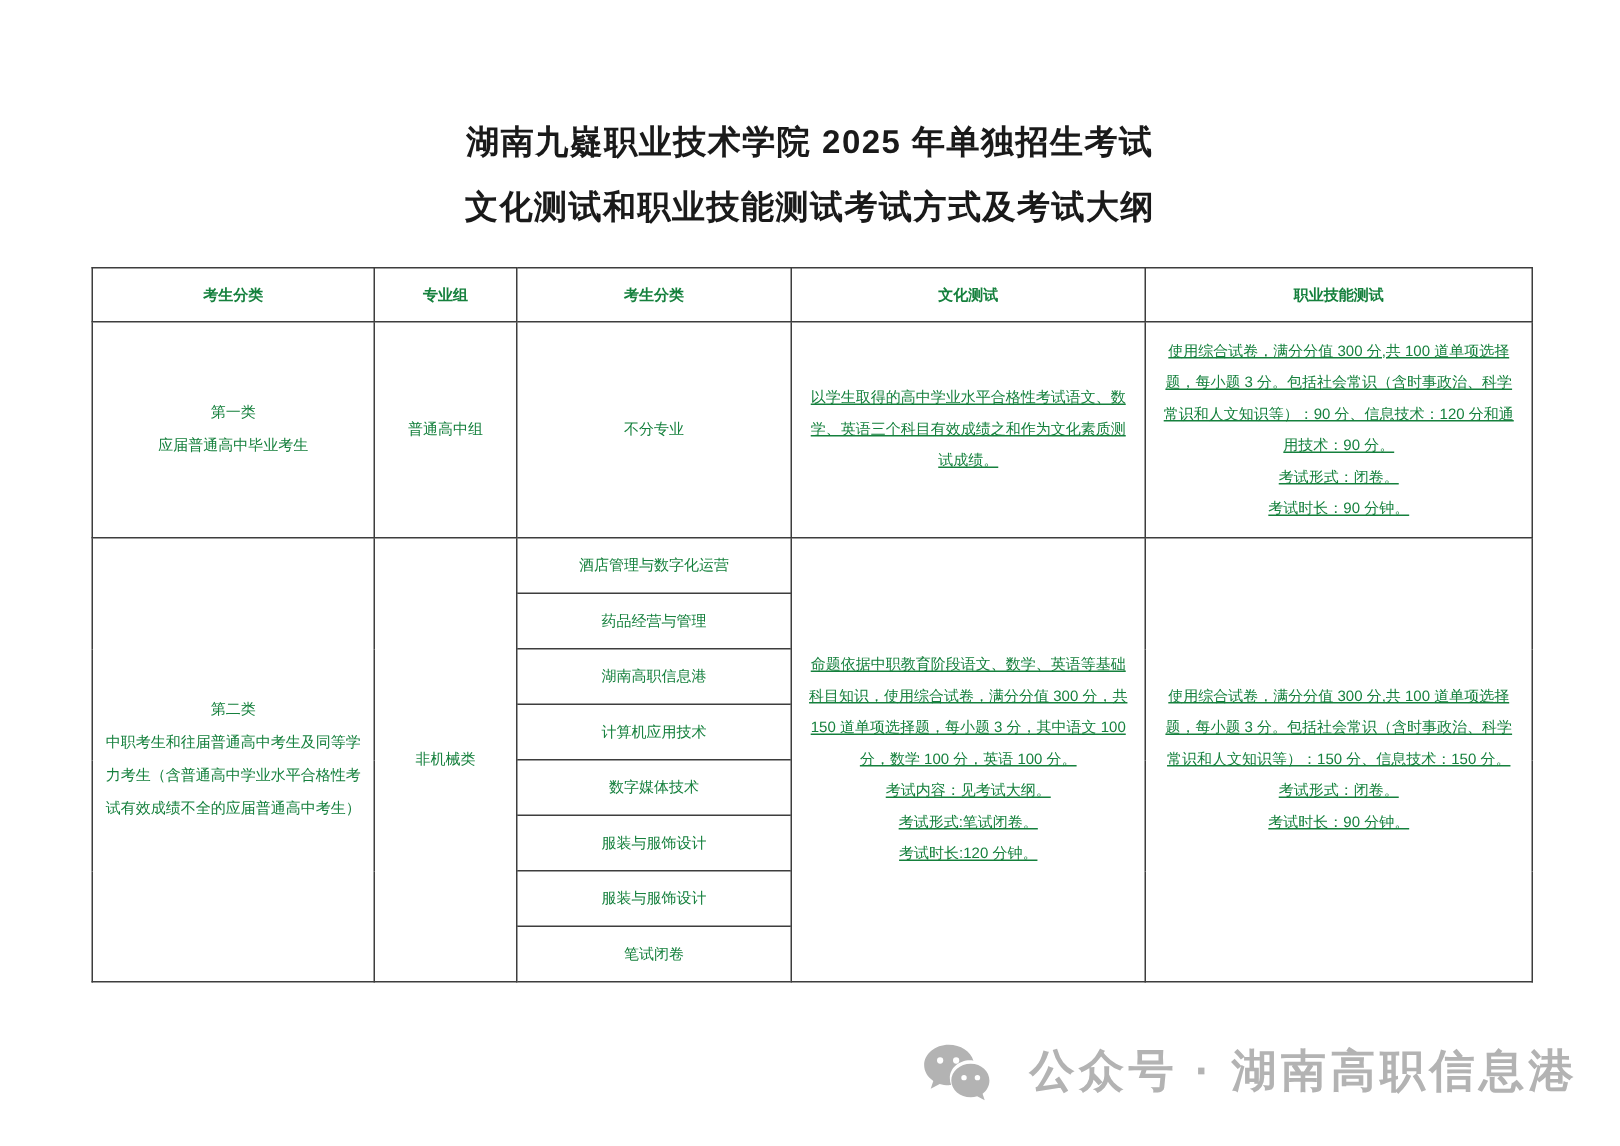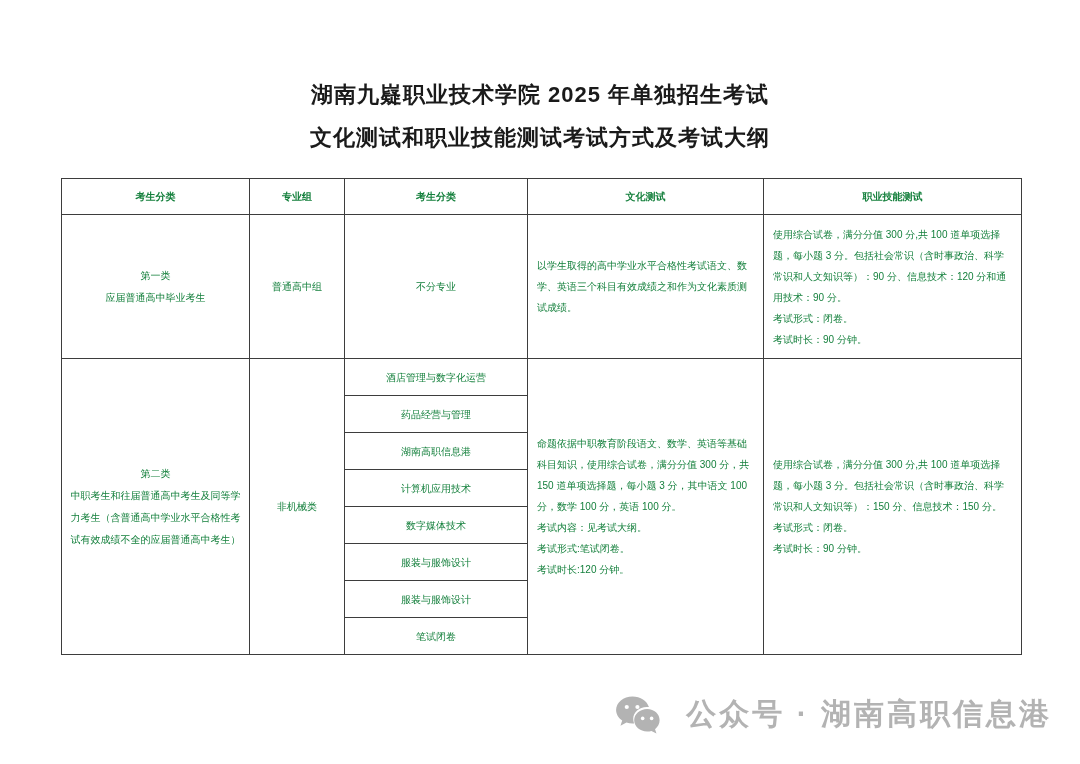--- a/index.html
+++ b/index.html
@@ -47,23 +47,24 @@
     font-weight: bold;
     text-align: center;
     padding: 2px 4px;
   }
   .exam-table td.center {
     text-align: center;
     padding: 4px 8px;
     line-height: 21px;
   }
   .exam-table td.text {
-    text-align: left;
+    text-align: center;
     padding: 8px 9px;
     line-height: 21px;
+    text-decoration: underline;
   }
   tr.row-first { height: 144px; }
   tr.sub-row { height: 37px; }
   .cat-line { line-height: 22px; }
 
   .watermark {
     position: absolute;
     top: 694px; right: 28px;
     display: flex;
     align-items: center;

